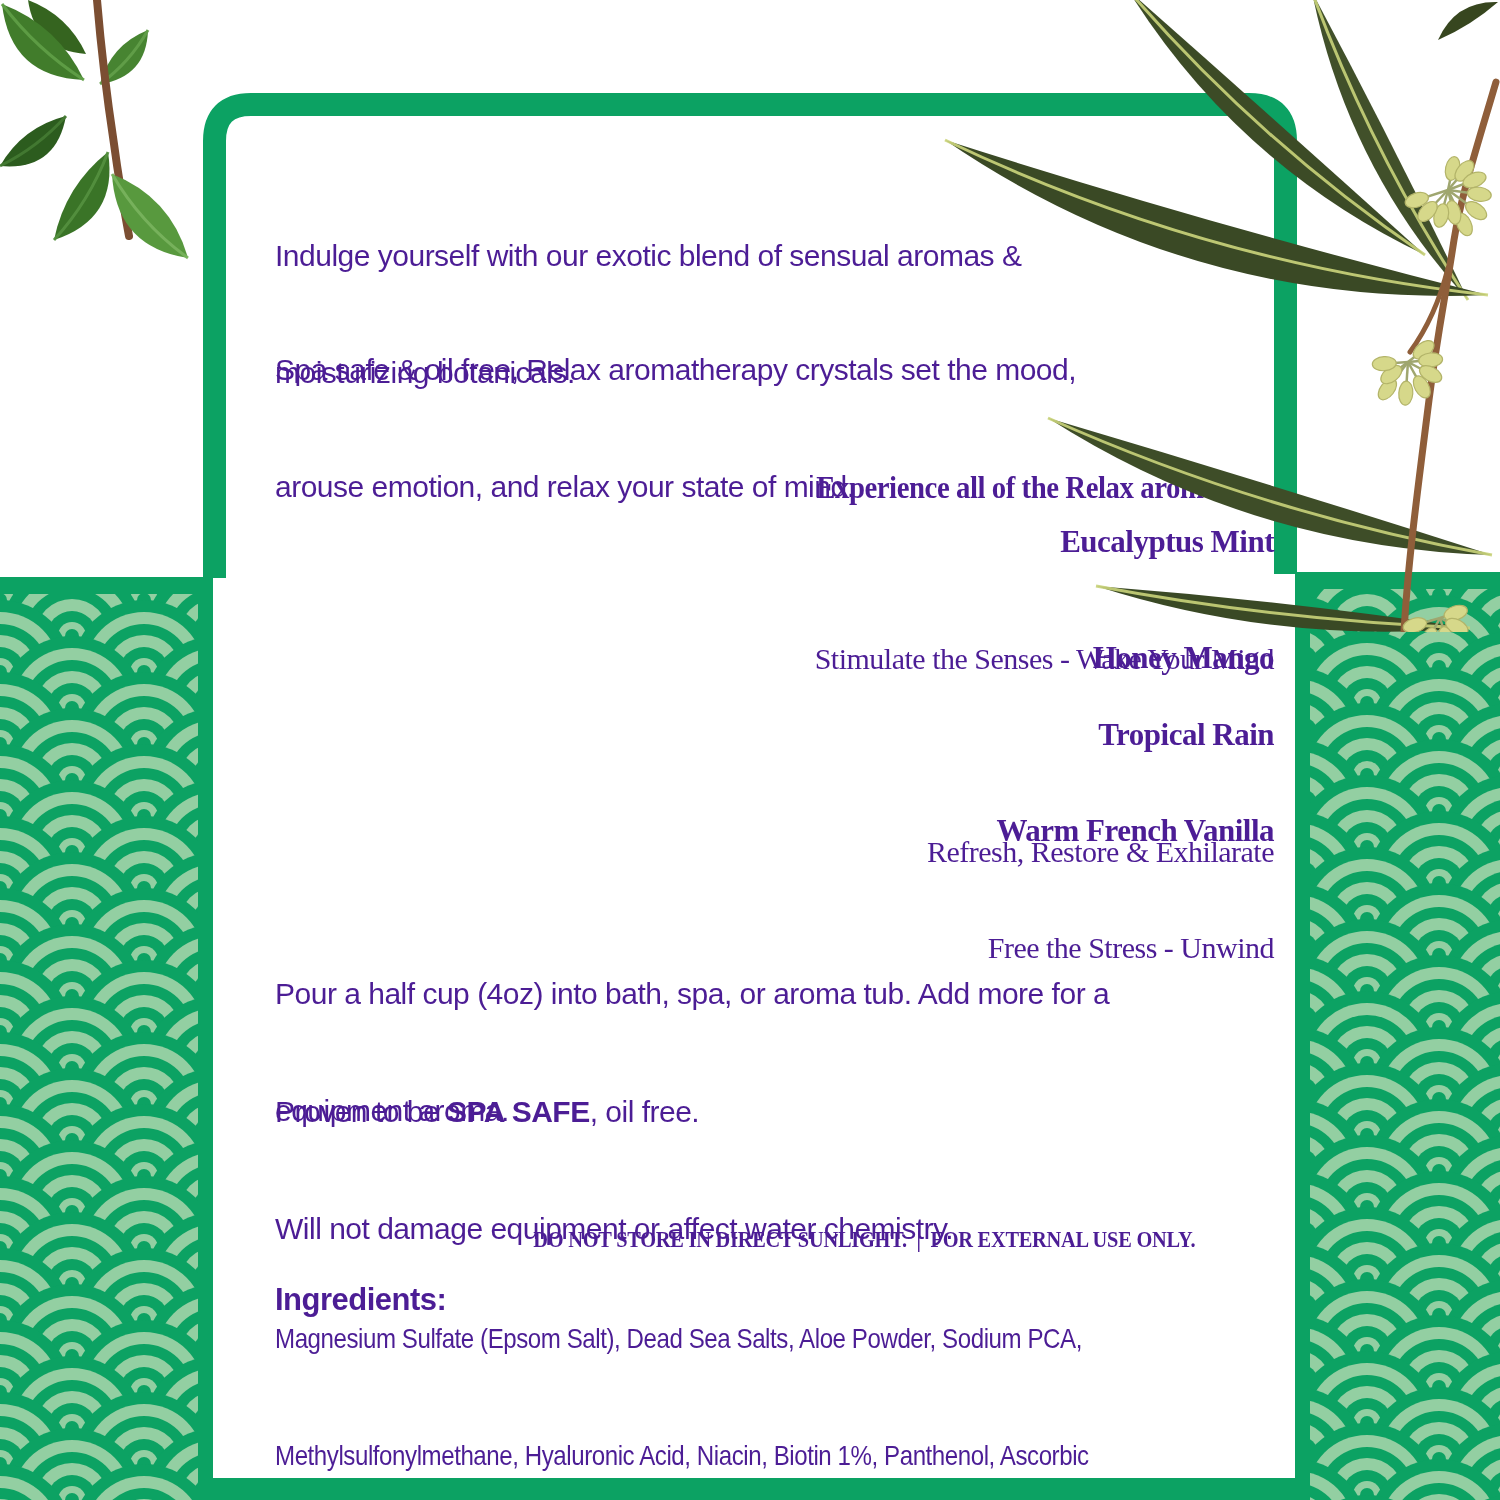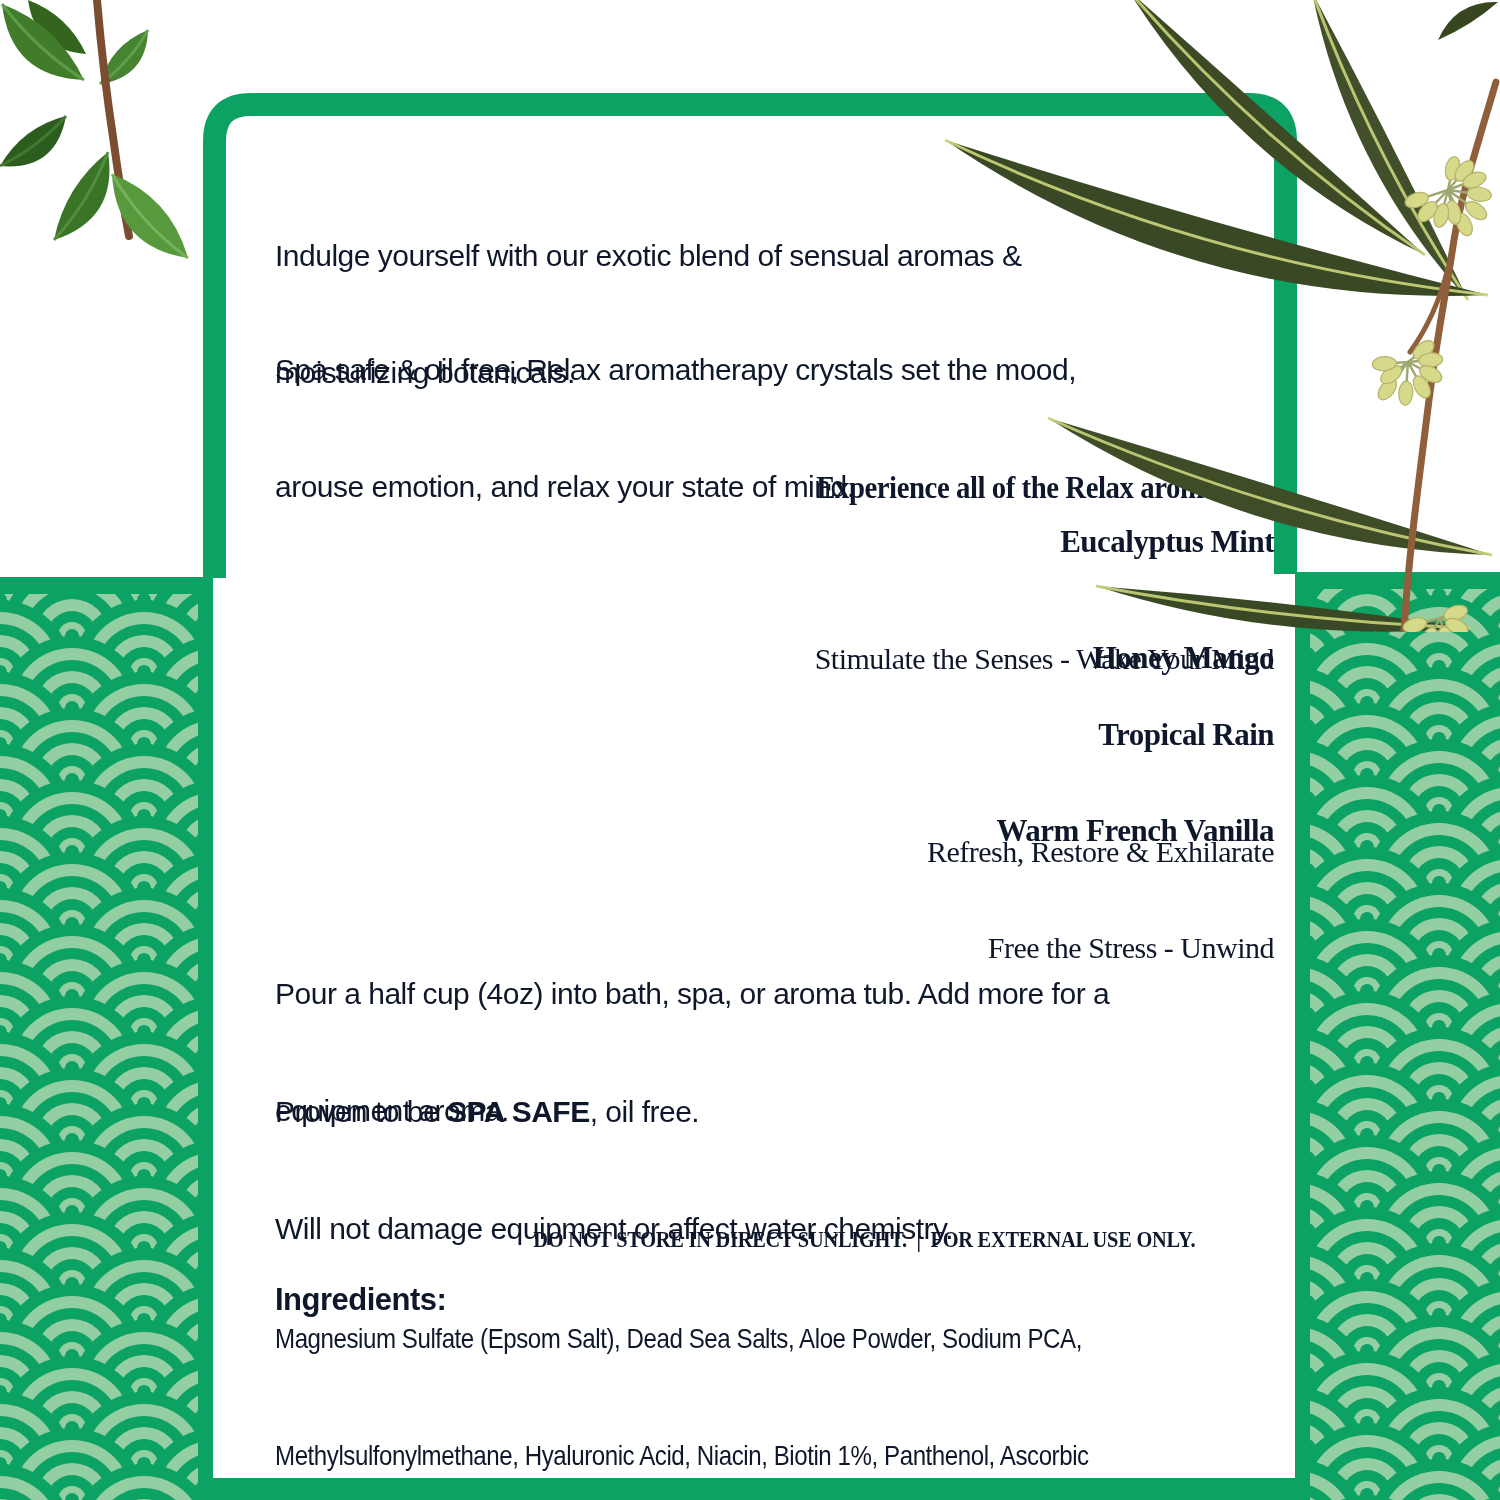--- a/index.html
+++ b/index.html
@@ -1,18 +1,18 @@
 <!DOCTYPE html>
 <html><head>
 <meta charset="utf-8">
 <style>
   html,body{margin:0;padding:0;background:#fff;}
   .stage{
     position:relative;width:1500px;height:1500px;overflow:hidden;background:#fff;
-    font-family:"Liberation Sans","DejaVu Sans",sans-serif;color:#0f172a;
+    font-family:"Liberation Sans","DejaVu Sans",sans-serif;color:#4c1d95;
   }
   .stage svg{position:absolute;display:block;}
   #pat-left,#pat-right{z-index:1;}
   #card-frame{left:0;top:0;z-index:2;}
   #euc,#mint{z-index:4;}
   .tb{
     position:absolute;left:275px;z-index:3;
     font-size:30px;line-height:39px;letter-spacing:-0.5px;white-space:pre;
   }
   .ctr{left:226px;width:1048px;text-align:right;font-family:Liberation Serif, serif;}

